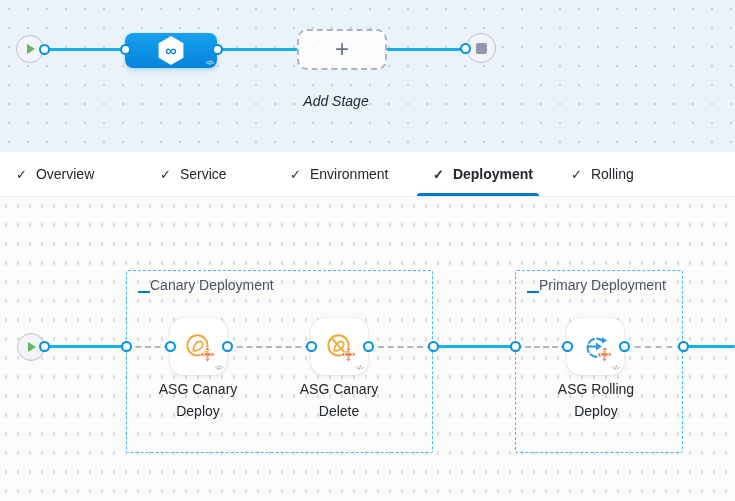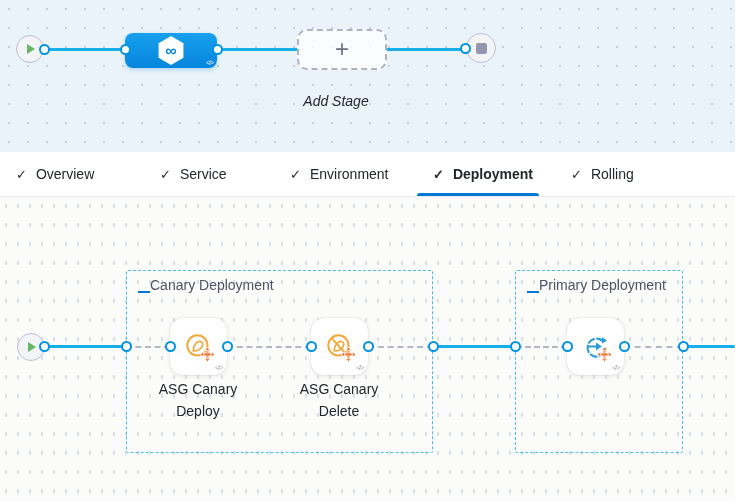--- a/index.html
+++ b/index.html
@@ -254,15 +254,16 @@
           <polygon points="31,23 27.6,25.4 27.6,20.6"></polygon>
         </g>
       </svg>
       <span class="code-glyph-gray">&lt;/&gt;</span>
     </div>
     <div class="conn-dot" style="left:562px; top:144px;"></div>
     <div class="conn-dot" style="left:619px; top:144px;"></div>
 
     <div class="step-label" style="left:146px;">ASG Canary Deploy</div>
     <div class="step-label" style="left:287px;">ASG Canary Delete</div>
+    <div class="step-label" style="left:544px;">ASG Rolling Deploy</div>
   </div>
 
 </div>
 
 </body></html>

